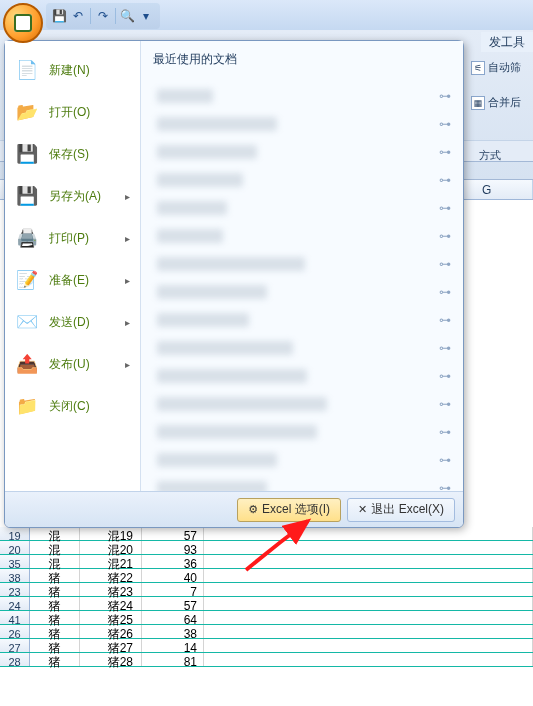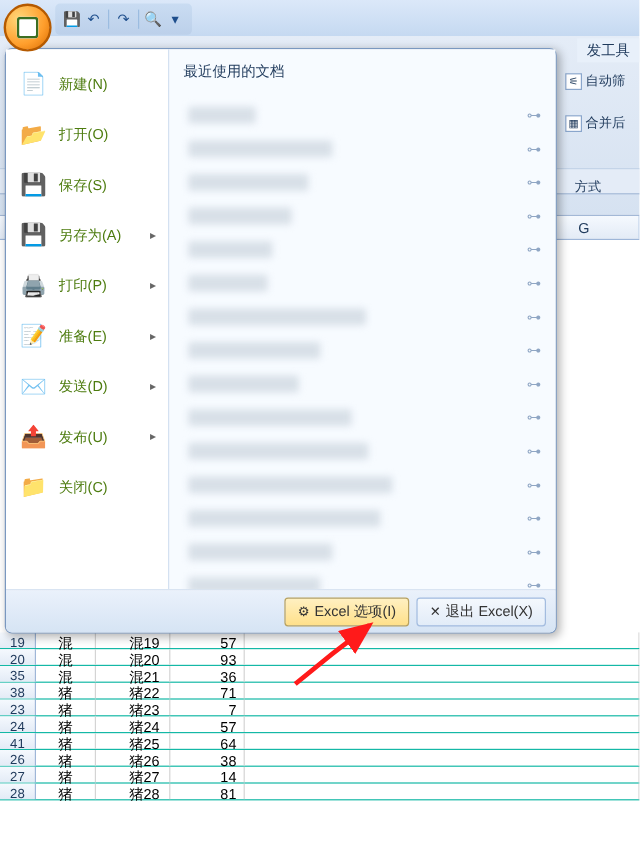--- a/index.html
+++ b/index.html
@@ -252,21 +252,21 @@
         <div class="row-head">35</div>
         <div class="cell b">混</div>
         <div class="cell c">混21</div>
         <div class="cell d">36</div>
         <div class="cell rest"></div>
       </div>
       <div class="grid-row">
         <div class="row-head">38</div>
         <div class="cell b">猪</div>
         <div class="cell c">猪22</div>
-        <div class="cell d">71</div>
+        <div class="cell d">40</div>
         <div class="cell rest"></div>
       </div>
       <div class="grid-row">
         <div class="row-head">23</div>
         <div class="cell b">猪</div>
         <div class="cell c">猪23</div>
         <div class="cell d">7</div>
         <div class="cell rest"></div>
       </div>
       <div class="grid-row">

